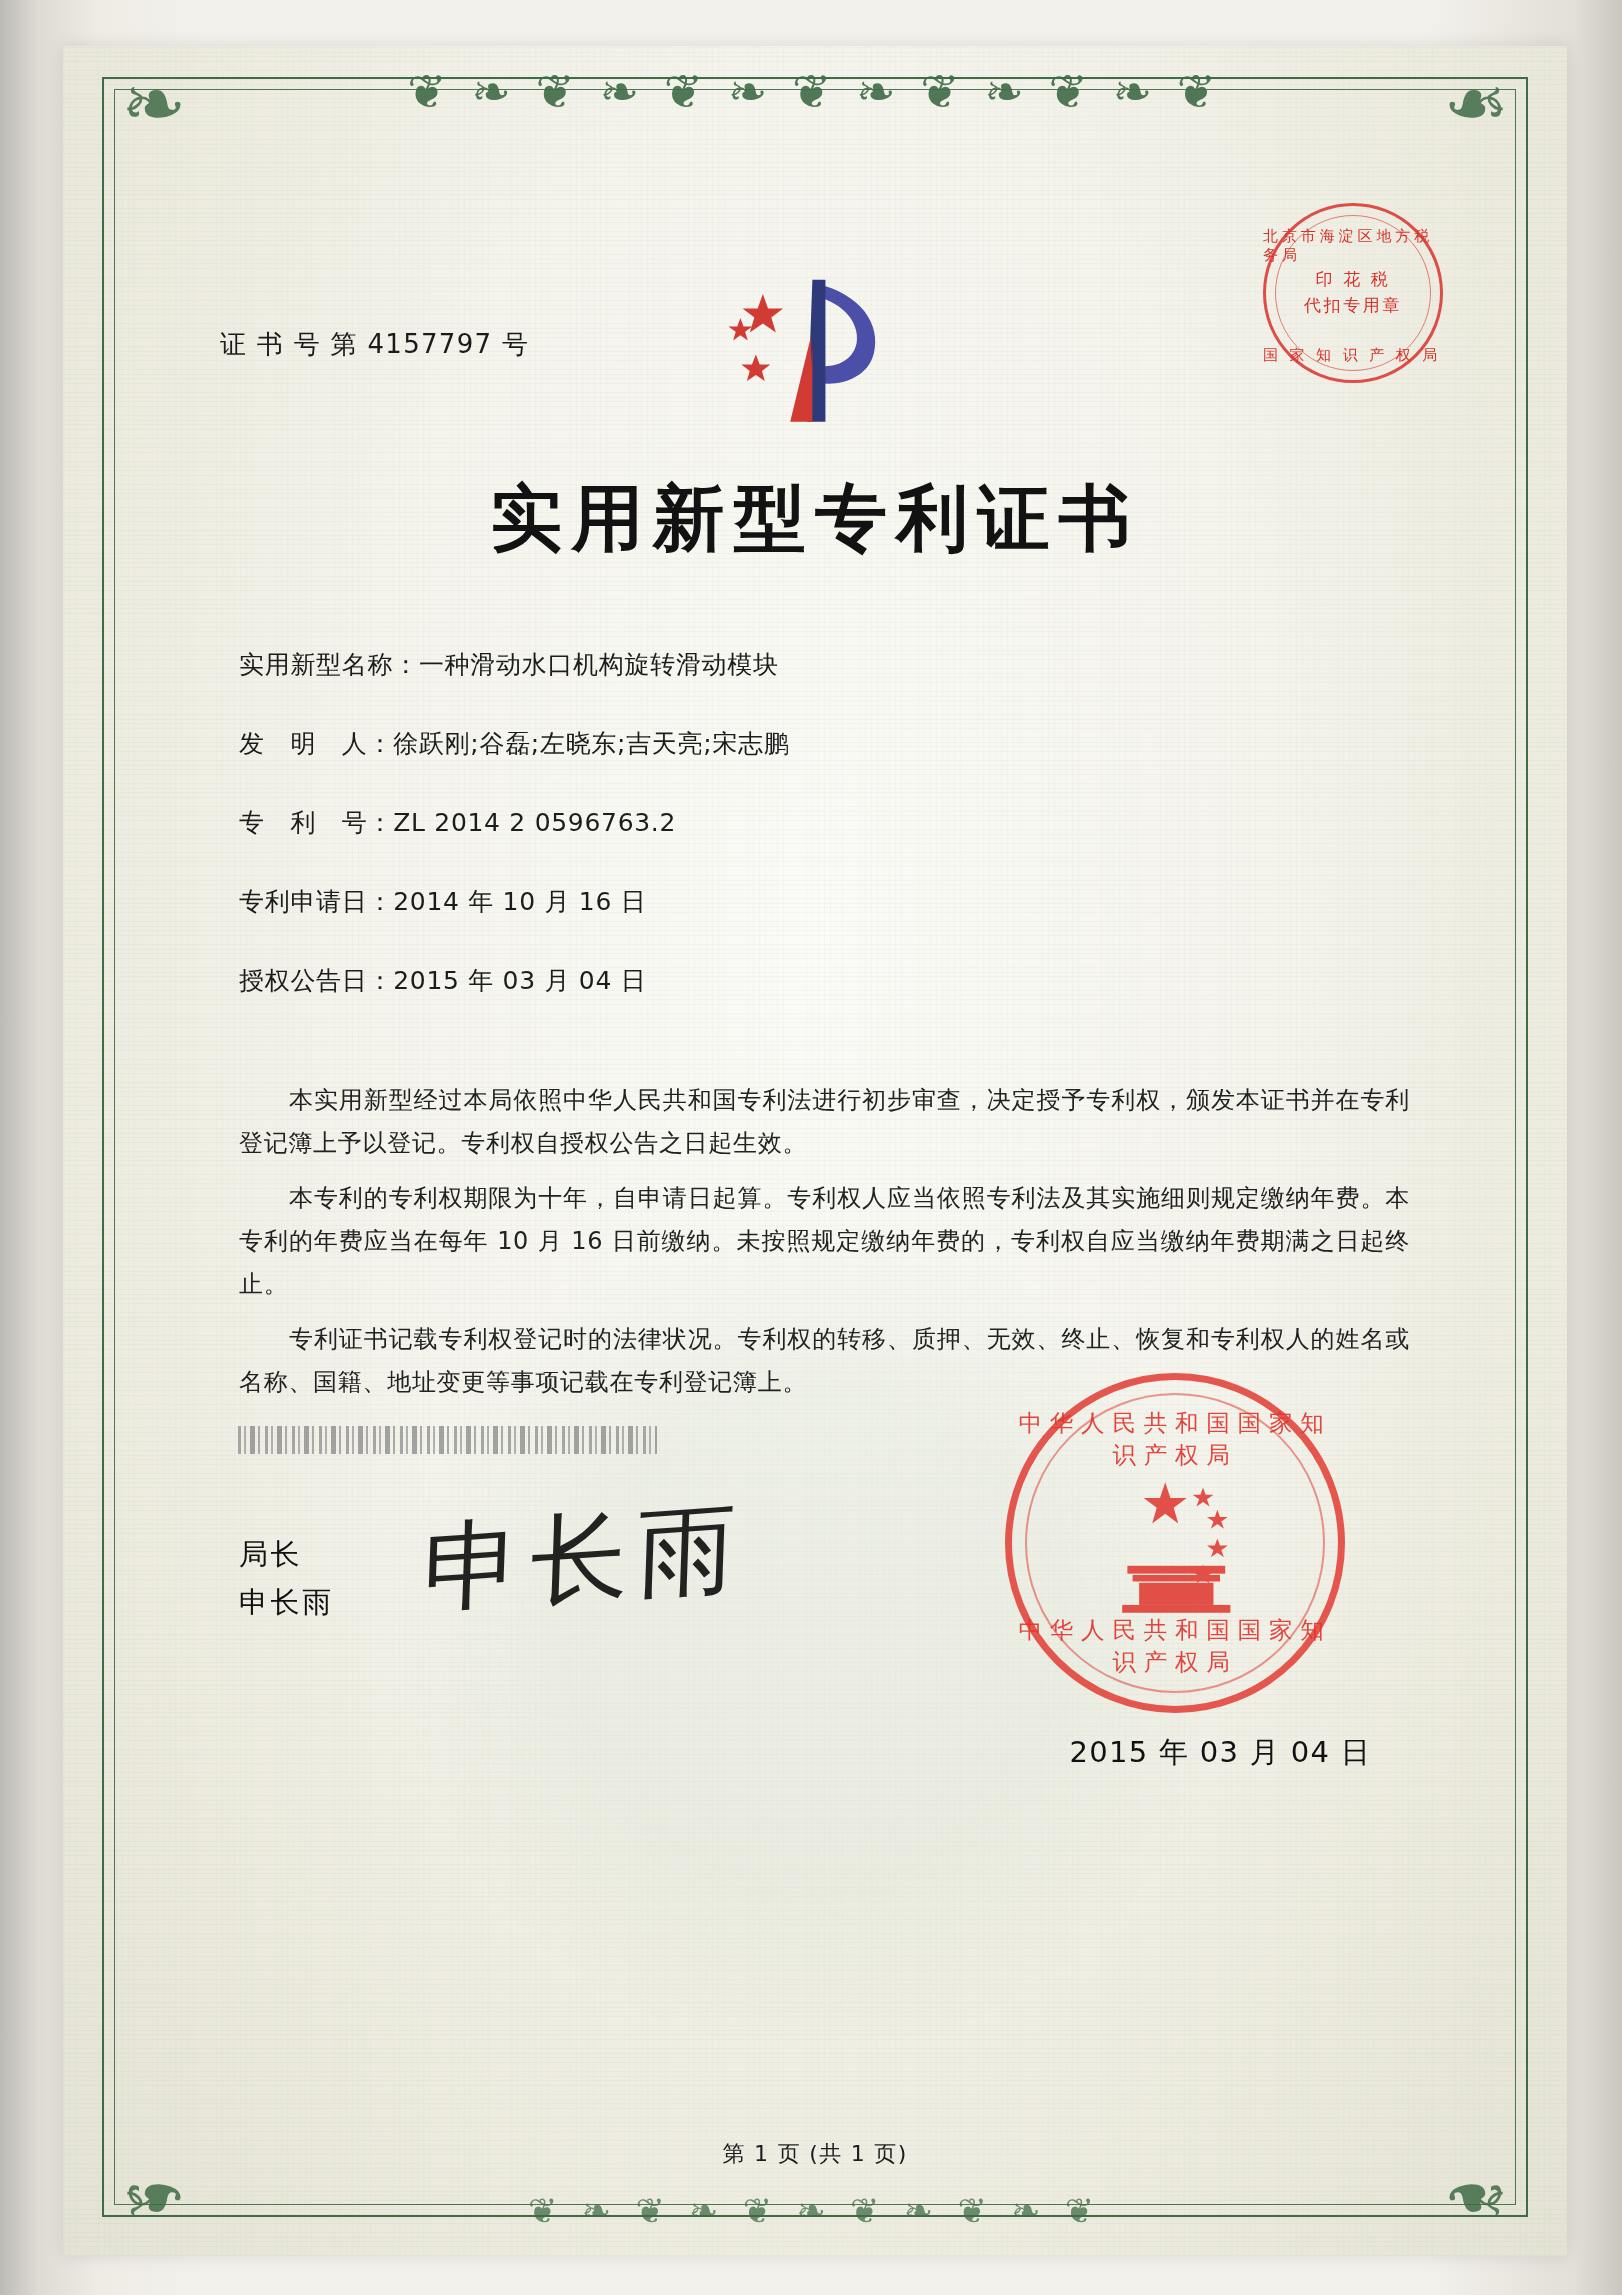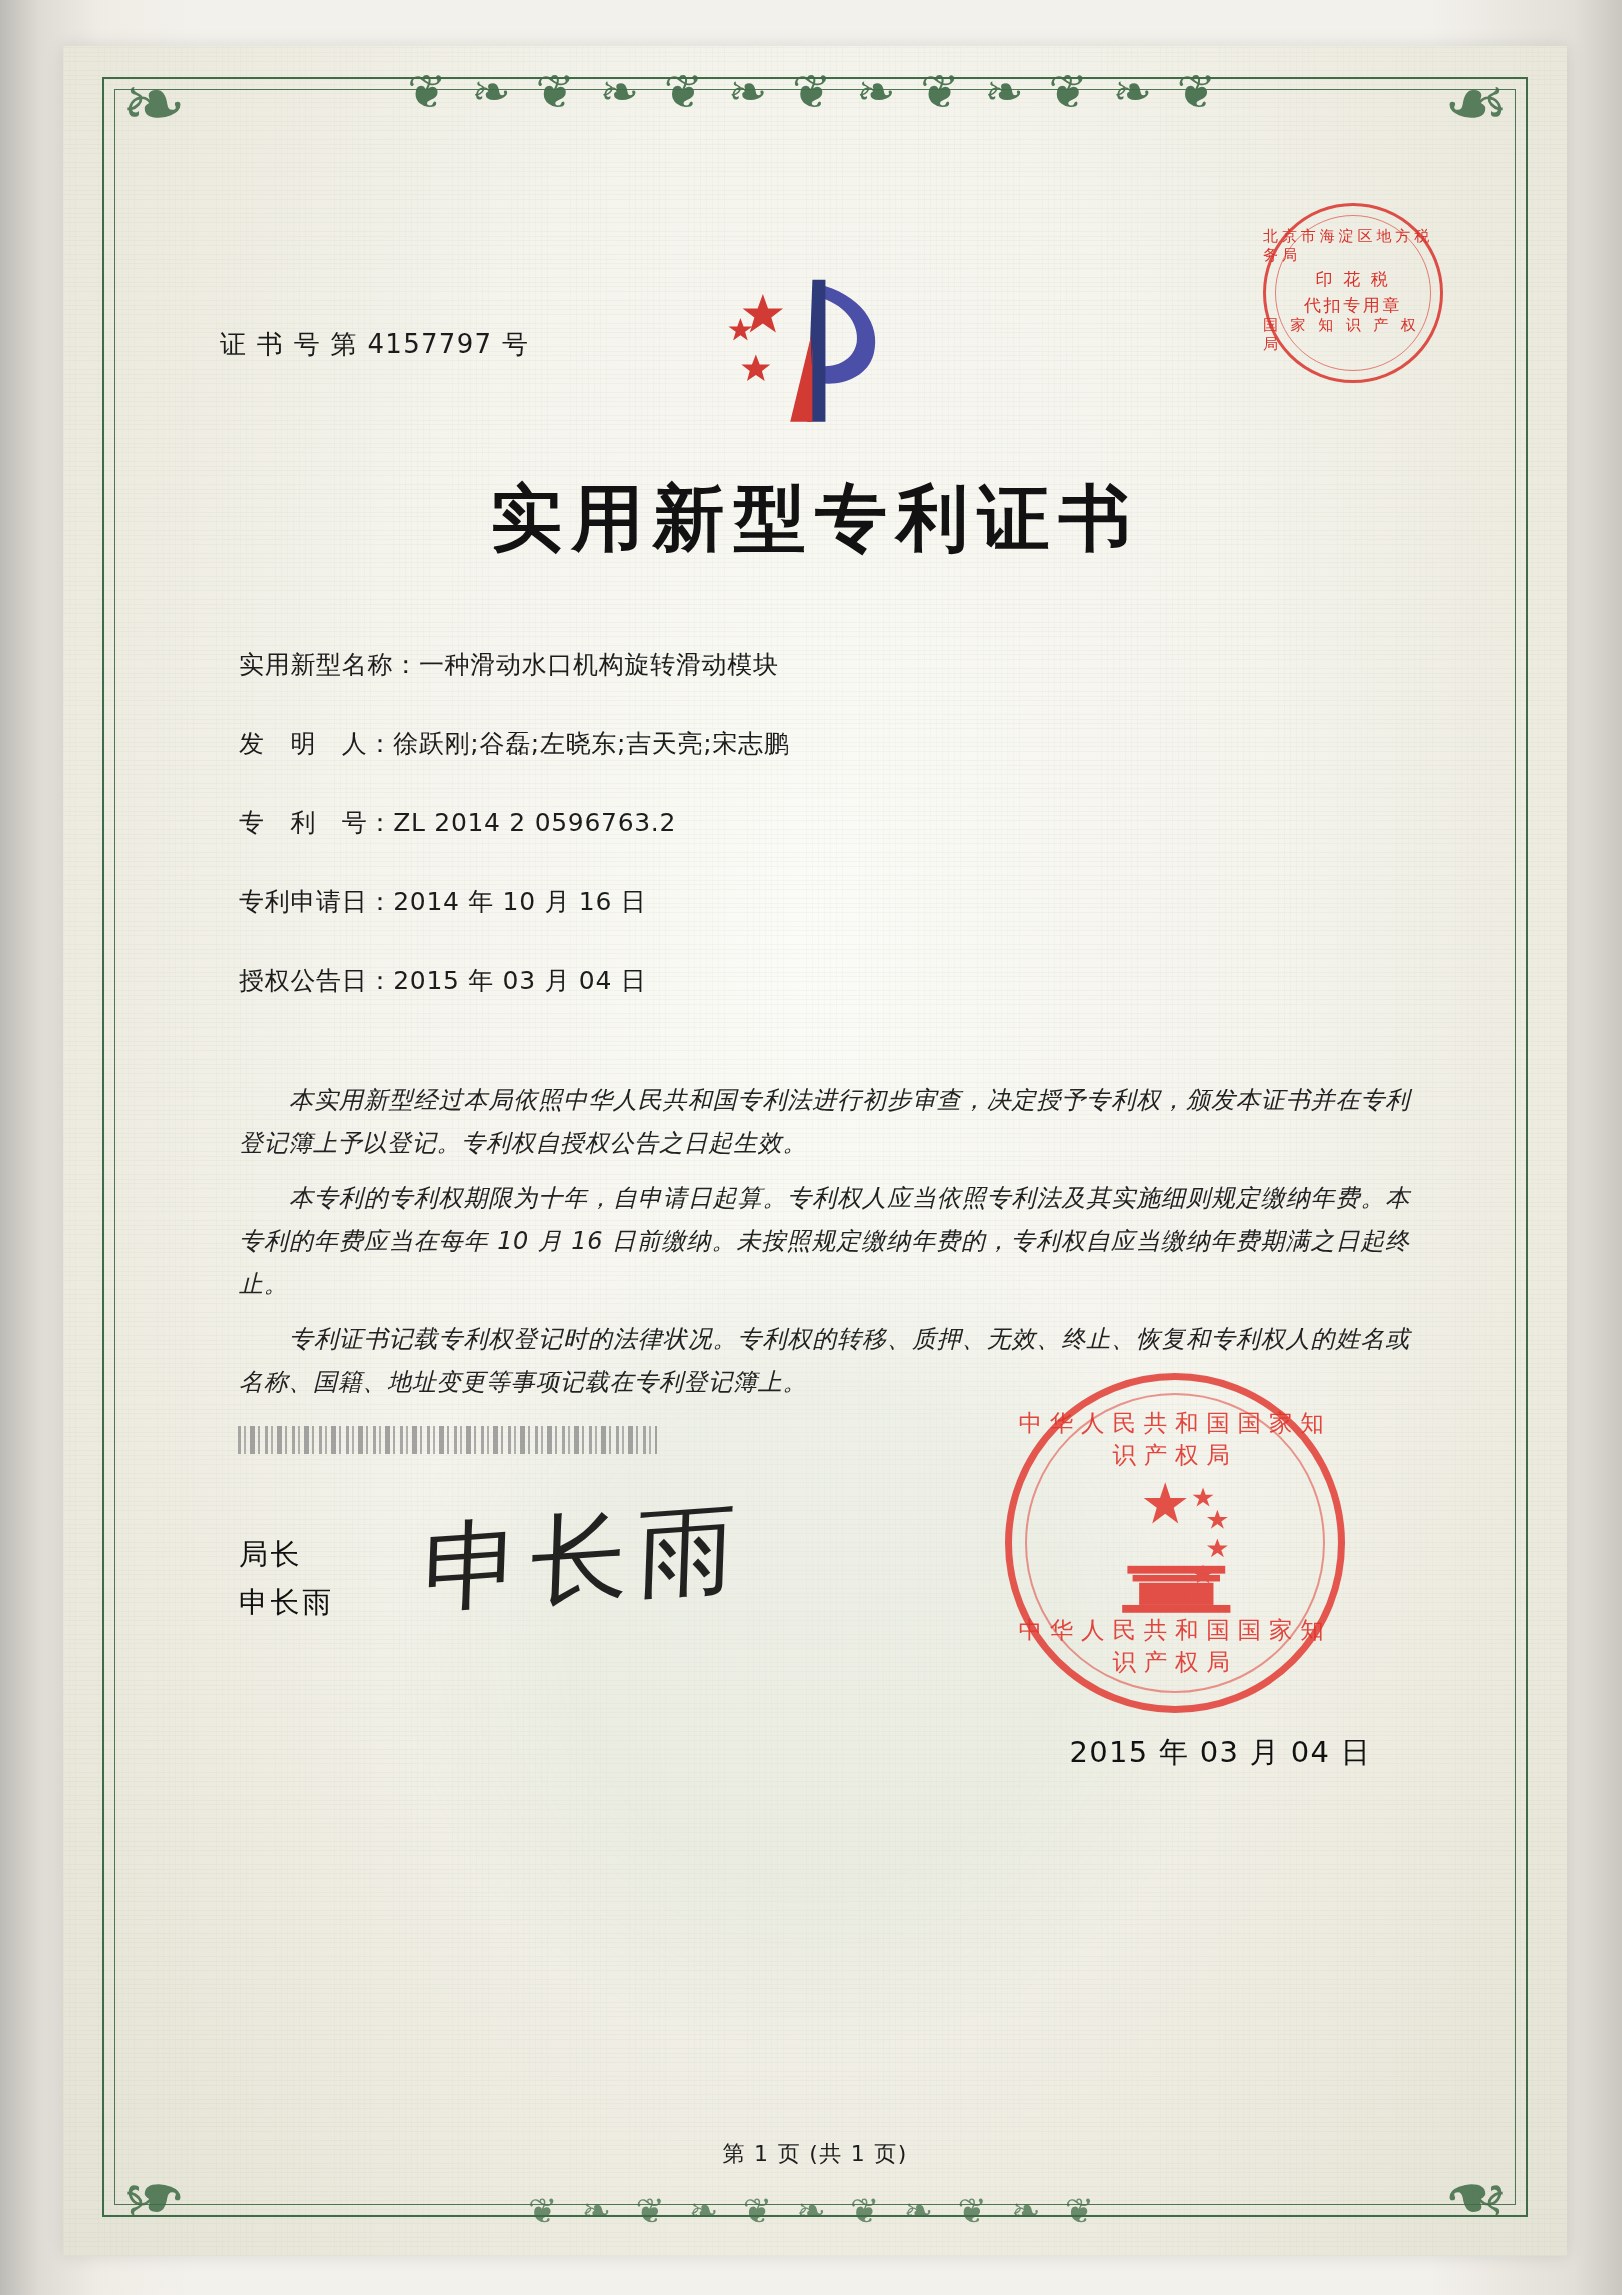--- a/index.html
+++ b/index.html
@@ -163,21 +163,21 @@
   .stamp-tax .arc-top,
   .stamp-tax .arc-bot {
     position: absolute;
     left: 0; right: 0;
     color: #d8312a;
     font-size: 15px;
     letter-spacing: 3.9px;
     font-family: "DejaVu Sans", sans-serif;
   }
   .stamp-tax .arc-top { top: 23.5px; }
-  .stamp-tax .arc-bot { bottom: 29px; }
+  .stamp-tax .arc-bot { bottom: 18px; font-family: Liberation Serif, serif; }
   .stamp-tax .mid {
     position: absolute;
     left: 0; right: 0;
     top: 63px;
     text-align: center;
     color: #d8312a;
     font-size: 17px;
     line-height: 26px;
     letter-spacing: 2.6px;
     font-family: "DejaVu Sans", sans-serif;
@@ -217,21 +217,21 @@
     left: 78px;
     right: 59px;
     top: 935px;
     font-size: 24px;
     line-height: 43px;
     color: #222;
     font-family: "DejaVu Sans", sans-serif;
     letter-spacing: 0.7px;
     text-align: justify;
   }
-  .body-text p { margin: 0 0 11.8px 0; text-indent: 50px; font-style: italic; }
+  .body-text p { margin: 0 0 11.8px 0; text-indent: 50px; }
 
   
   .barcode {
     position: absolute;
     left: 77px;
     top: 1282px;
     width: 419px;
     height: 27.5px;
     background: repeating-linear-gradient(90deg,
       #8d8d8d 0 3.3px, rgba(255,255,255,0) 3.3px 5.9px,

